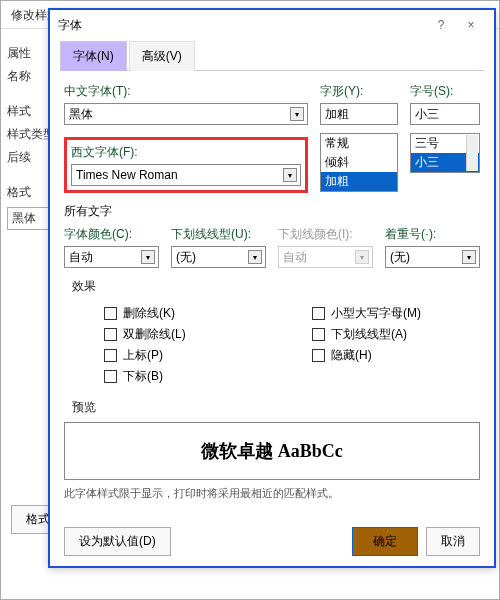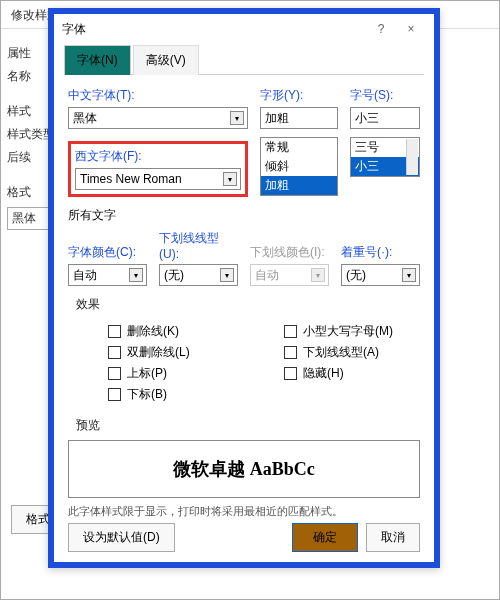--- a/index.html
+++ b/index.html
@@ -2,31 +2,31 @@
 <html><head>
 <meta charset="utf-8">
 <style>
 * { box-sizing: border-box; font-family: "Microsoft YaHei", "SimSun", sans-serif; font-size: 12px; }
 body { margin: 0; background: #f0f0f0; width: 500px; height: 600px; overflow: hidden; position: relative; }
 .bg-dialog { position: absolute; left: 0; top: 0; width: 500px; height: 600px; background: #fff; border: 1px solid #aaa; }
 .bg-title { height: 28px; line-height: 28px; padding-left: 10px; background: #fff; color: #333; border-bottom: 1px solid #ddd; }
 .bg-left { position: absolute; left: 0; top: 28px; width: 60px; padding: 10px 6px; }
 .bg-left div { margin: 6px 0; color: #333; }
 .bg-checks { position: absolute; left: 10px; bottom: 65px; }
-.dialog { position: absolute; left: 48px; top: 8px; width: 392px; height: 560px; background: #fff; border: 6px solid #1d4ed8; box-shadow: 0 2px 8px rgba(0,0,0,0.2); }
+.dialog { position: absolute; left: 48px; top: 8px; width: 448px; height: 560px; background: #fff; border: 2px solid #1d4ed8; box-shadow: 0 2px 8px rgba(0,0,0,0.2); }
 .titlebar { height: 30px; display: flex; align-items: center; padding: 0 8px; }
 .titlebar .title { flex: 1; }
 .titlebar .btn { width: 30px; text-align: center; color: #666; cursor: default; }
 .tabs { display: flex; border-bottom: 1px solid #ccc; margin: 0 10px; }
-.tab { padding: 6px 12px; border: 1px solid #ccc; border-bottom: none; margin-right: 2px; background: #0f766e; position: relative; top: 1px; }
+.tab { padding: 6px 12px; border: 1px solid #ccc; border-bottom: none; margin-right: 2px; background: #c4b5fd; position: relative; top: 1px; }
 .tab.inactive { background: #f4f4f4; border-color: #ddd; }
 .body { padding: 12px 14px; }
 .row { display: flex; gap: 12px; margin-bottom: 8px; align-items: flex-end; }
 .col { display: flex; flex-direction: column; }
-.lbl { margin-bottom: 3px; color: #1d4ed8; }
+.lbl { margin-bottom: 3px; color: #14532d; }
 .select { height: 22px; border: 1px solid #888; display: flex; align-items: center; padding: 0 4px; background: #fff; position: relative; }
 .select .arrow { position: absolute; right: 3px; top: 3px; width: 14px; height: 14px; border: 1px solid #888; display: flex; align-items: center; justify-content: center; font-size: 8px; background: #eee; }
 .listbox { border: 1px solid #888; background: #fff; font-size: 11px; }
 .listbox div { padding: 1px 4px; }
 .listbox .sel { background: #0a64c8; color: #fff; }
 .highlight-box { border: 3px solid #e63131; padding: 4px; margin: 4px 0 8px 0; }
 .group-title { margin: 10px 0 6px 8px; color: #222; }
 .checks { display: flex; }
 .checks .colc { flex: 1; }
 .chk { display: flex; align-items: center; margin: 4px 0; padding-left: 40px; }

